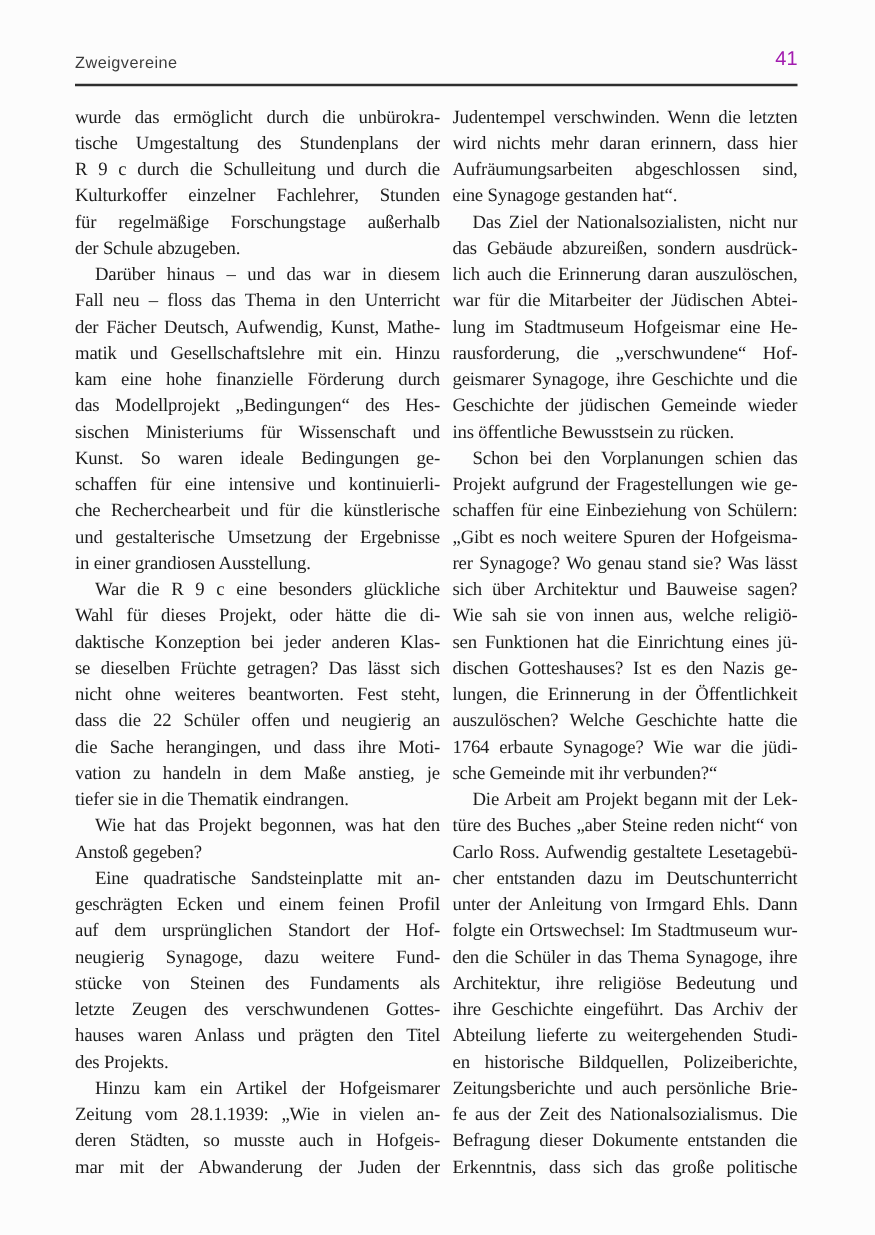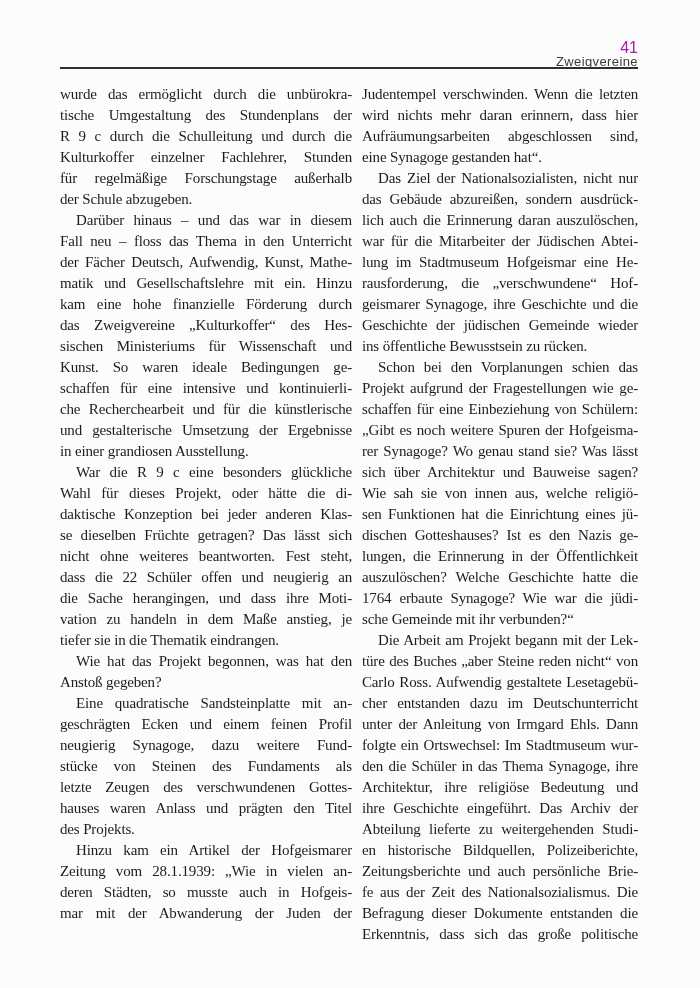--- a/index.html
+++ b/index.html
@@ -20,26 +20,25 @@
     position: absolute;
     top: 42px;
     left: 60px;
     width: 578px;
     height: 20px;
   }
   .running-head .head-title {
     position: absolute;
     left: 0;
     right: 0;
-    text-align: right;
+    text-align: left;
     font-family: "Liberation Sans", "DejaVu Sans", sans-serif;
     font-size: 13px;
     letter-spacing: 0.4px;
     color: #3c3c3c;
-    margin-top: 12px;
   }
   .running-head .page-num {
     position: absolute;
     right: 0;
     top: -3px;
     font-family: "Liberation Sans", "DejaVu Sans", sans-serif;
     font-size: 16px;
     font-weight: normal;
     color: #a21caf;
   }
@@ -51,20 +50,21 @@
     height: 0;
     border-top: 2px solid #2e2e2e;
   }
   .columns {
     position: absolute;
     top: 84px;
     left: 60px;
     width: 578px;
     display: flex;
     gap: 10px;
+    align-items: flex-end;
   }
   .col {
     flex: 0 0 auto;
   }
   .col.left  { width: 292px; }
   .col.right { width: 276px; }
   .paragraph { margin: 0; }
   .line {
     font-size: 15px;
     line-height: 21px;
@@ -99,21 +99,21 @@
           <div class="line">Kulturkoffer einzelner Fachlehrer, Stunden</div>
           <div class="line">für regelmäßige Forschungstage außerhalb</div>
           <div class="line flush">der Schule abzugeben.</div>
         </div>
         <div class="paragraph">
           <div class="line indent">Darüber hinaus – und das war in diesem</div>
           <div class="line">Fall neu – floss das Thema in den Unterricht</div>
           <div class="line">der Fächer Deutsch, Aufwendig, Kunst, Mathe-</div>
           <div class="line">matik und Gesellschaftslehre mit ein. Hinzu</div>
           <div class="line">kam eine hohe finanzielle Förderung durch</div>
-          <div class="line">das Zweigvereine „Kulturkoffer“ des Hes-</div>
+          <div class="line">das Modellprojekt „Bedingungen“ des Hes-</div>
           <div class="line">sischen Ministeriums für Wissenschaft und</div>
           <div class="line">Kunst. So waren ideale Bedingungen ge-</div>
           <div class="line">schaffen für eine intensive und kontinuierli-</div>
           <div class="line">che Recherchearbeit und für die künstlerische</div>
           <div class="line">und gestalterische Umsetzung der Ergebnisse</div>
           <div class="line flush">in einer grandiosen Ausstellung.</div>
         </div>
         <div class="paragraph">
           <div class="line indent">War die R 9 c eine besonders glückliche</div>
           <div class="line">Wahl für dieses Projekt, oder hätte die di-</div>
@@ -125,20 +125,21 @@
           <div class="line">vation zu handeln in dem Maße anstieg, je</div>
           <div class="line flush">tiefer sie in die Thematik eindrangen.</div>
         </div>
         <div class="paragraph">
           <div class="line indent">Wie hat das Projekt begonnen, was hat den</div>
           <div class="line flush">Anstoß gegeben?</div>
         </div>
         <div class="paragraph">
           <div class="line indent">Eine quadratische Sandsteinplatte mit an-</div>
           <div class="line">geschrägten Ecken und einem feinen Profil</div>
+          <div class="line">auf dem ursprünglichen Standort der Hof-</div>
           <div class="line">neugierig Synagoge, dazu weitere Fund-</div>
           <div class="line">stücke von Steinen des Fundaments als</div>
           <div class="line">letzte Zeugen des verschwundenen Gottes-</div>
           <div class="line">hauses waren Anlass und prägten den Titel</div>
           <div class="line flush">des Projekts.</div>
         </div>
         <div class="paragraph">
           <div class="line indent">Hinzu kam ein Artikel der Hofgeismarer</div>
           <div class="line">Zeitung vom 28.1.1939: „Wie in vielen an-</div>
           <div class="line">deren Städten, so musste auch in Hofgeis-</div>

